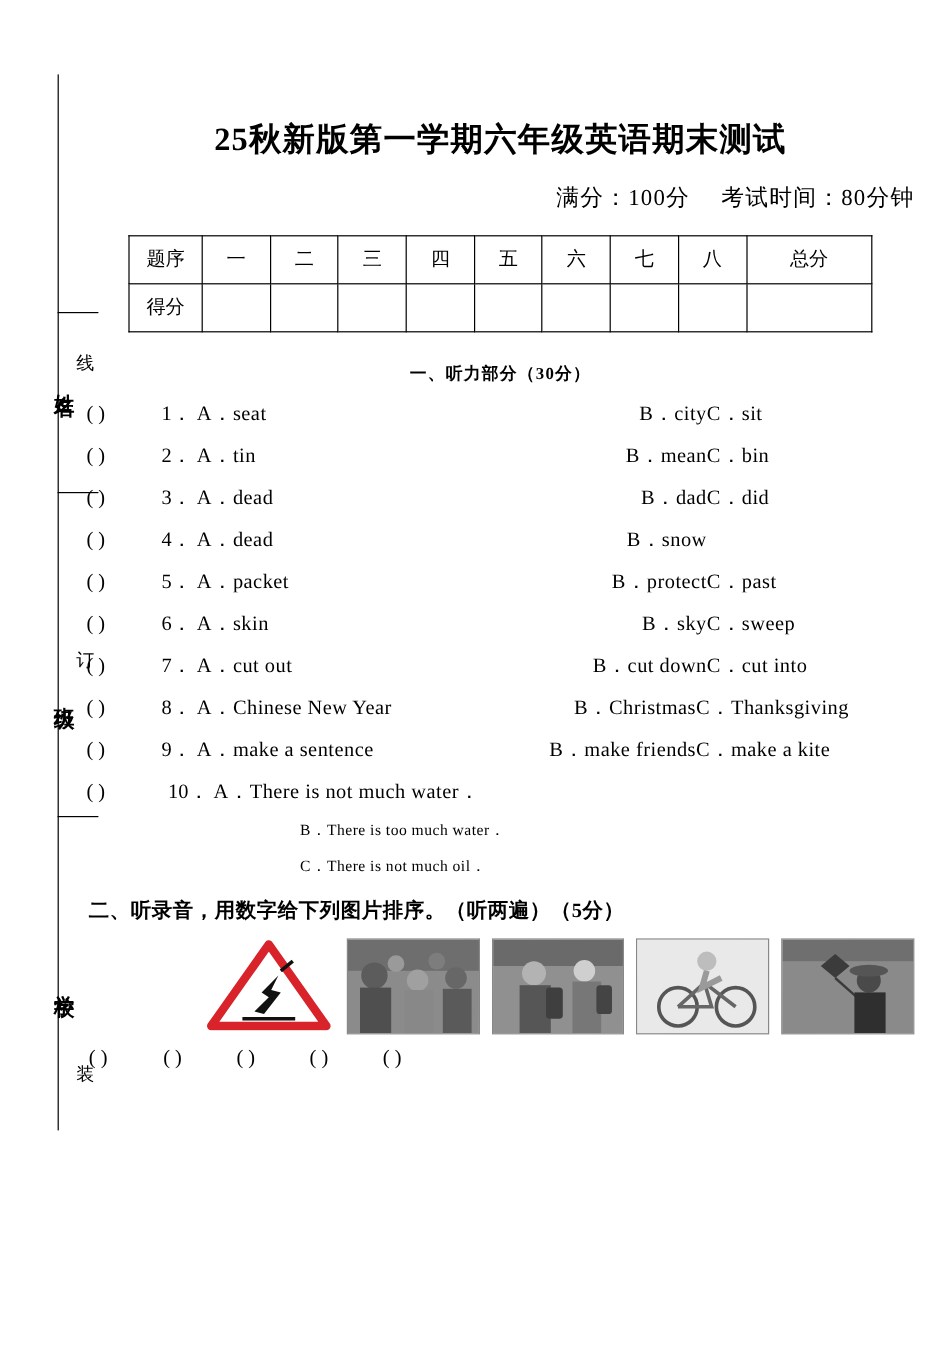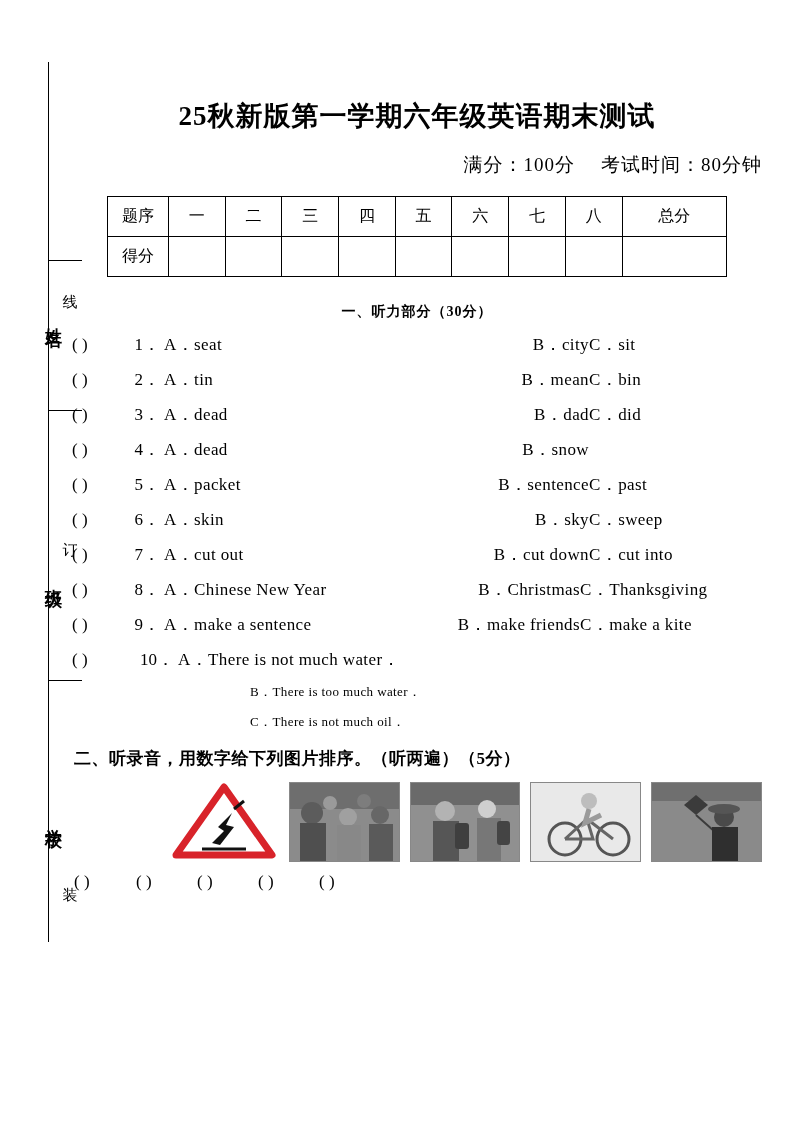--- a/index.html
+++ b/index.html
@@ -274,21 +274,21 @@
     <span class="paren">(            )</span>
     <span class="num">4．</span>
     <span class="opt optA">A．dead</span>
     <span class="opt optB">B．snow</span>
   </div>
 
   <div class="row">
     <span class="paren">(            )</span>
     <span class="num">5．</span>
     <span class="opt optA">A．packet</span>
-    <span class="opt optB">B．sentence</span>
+    <span class="opt optB">B．protect</span>
     <span class="opt optC">C．past</span>
   </div>
 
   <div class="row">
     <span class="paren">(            )</span>
     <span class="num">6．</span>
     <span class="opt optA">A．skin</span>
     <span class="opt optB">B．sky</span>
     <span class="opt optC">C．sweep</span>
   </div>

